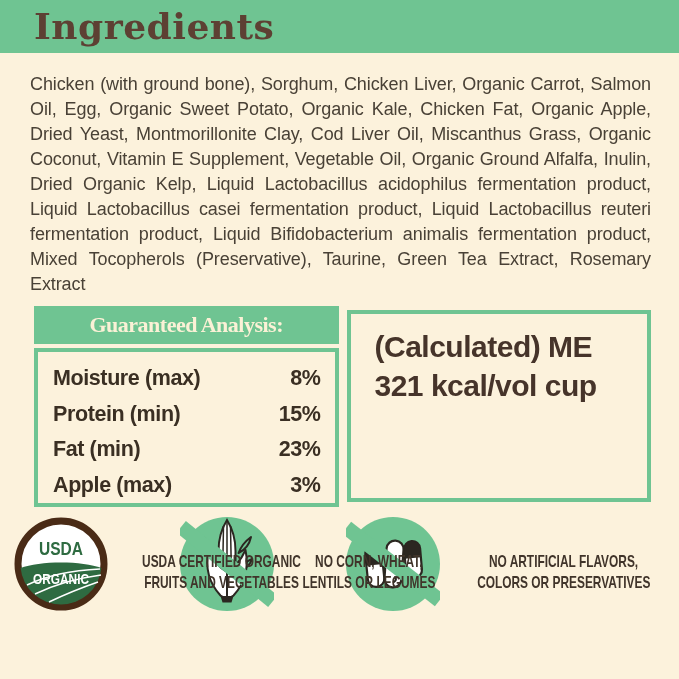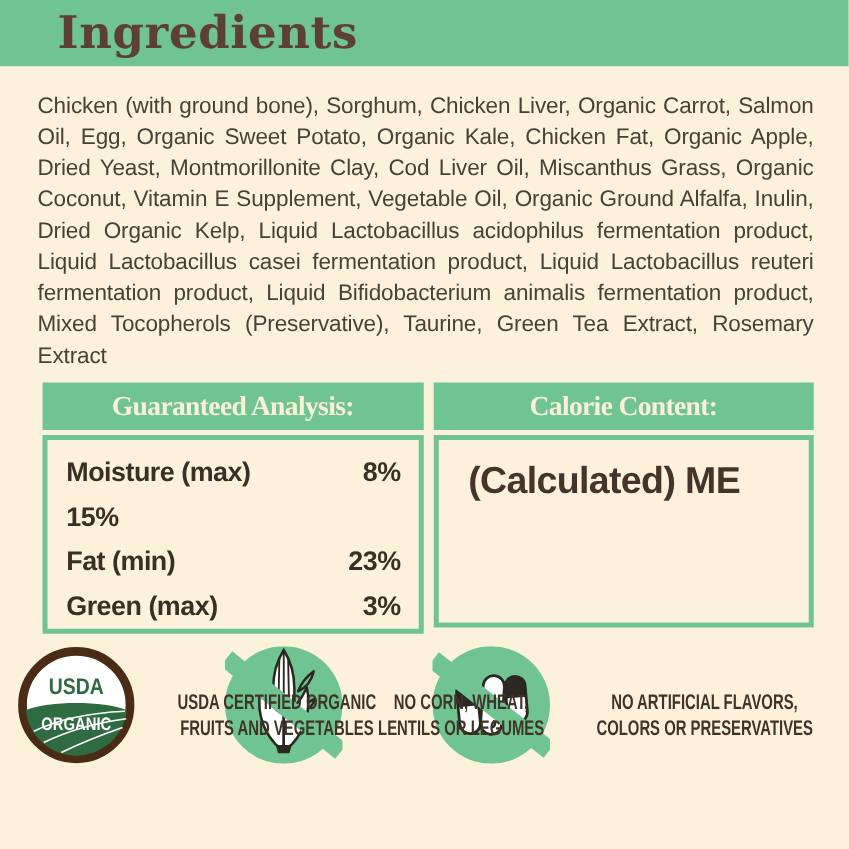--- a/index.html
+++ b/index.html
@@ -9,21 +9,21 @@
     background:#fcf2dc;
     font-family:"Liberation Sans", sans-serif;
     overflow:hidden;
     position:relative;
   }
   
   .top-bar {
     height:53px; width:679px;
     background:#6fc492;
     display:flex; align-items:center;
-    padding-left:46px;
+    padding-left:34px;
   }
   .top-bar .title {
     font-family:"DejaVu Serif", serif;
     font-weight:bold;
     font-size:36px;
     color:#5d4033;
     letter-spacing:0.5px;
     margin-top:-2px;
   }
   
@@ -122,37 +122,38 @@
 <div class="panels">
 
   <div class="panel">
     <div class="panel-header">Guaranteed Analysis:</div>
     <div class="panel-body ga-body">
       <div class="ga-row">
         <span>Moisture (max)</span>
         <span>8%</span>
       </div>
       <div class="ga-row">
+        <span>Protein (min)</span>
         <span>15%</span>
       </div>
       <div class="ga-row">
         <span>Fat (min)</span>
         <span>23%</span>
       </div>
       <div class="ga-row">
-        <span>Green (max)</span>
+        <span>Apple (max)</span>
         <span>3%</span>
       </div>
     </div>
   </div>
 
   <div class="panel">
-    <div class="panel-header">Calorie Content:</div>
     <div class="panel-body cal-body">
       <div>(Calculated) ME</div>
+      <div>321 kcal/vol cup</div>
     </div>
   </div>
 
 </div>
 
 <div class="badges">
 
 
   <div class="badge">
     <svg class="badge-icon" viewBox="0 0 94 94">

